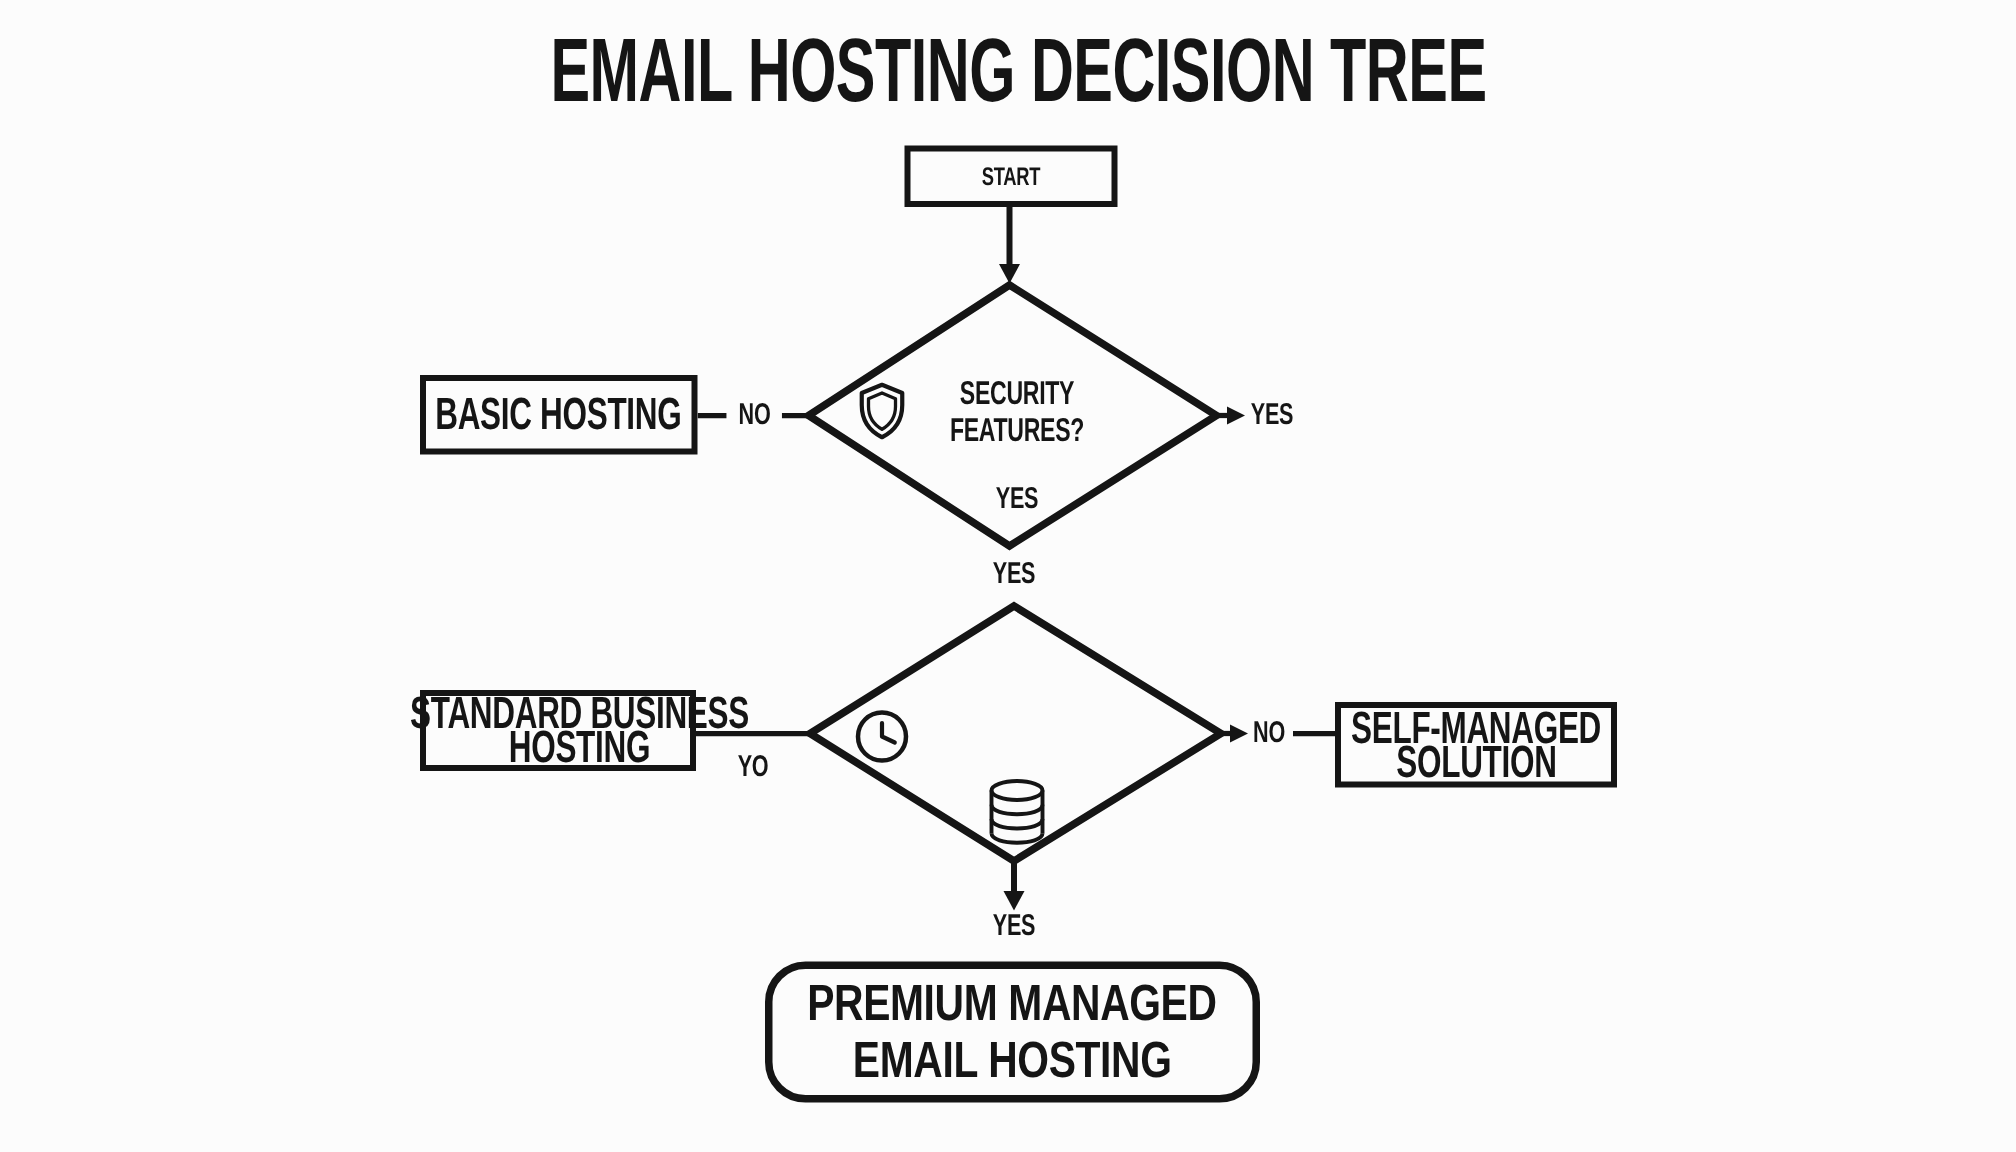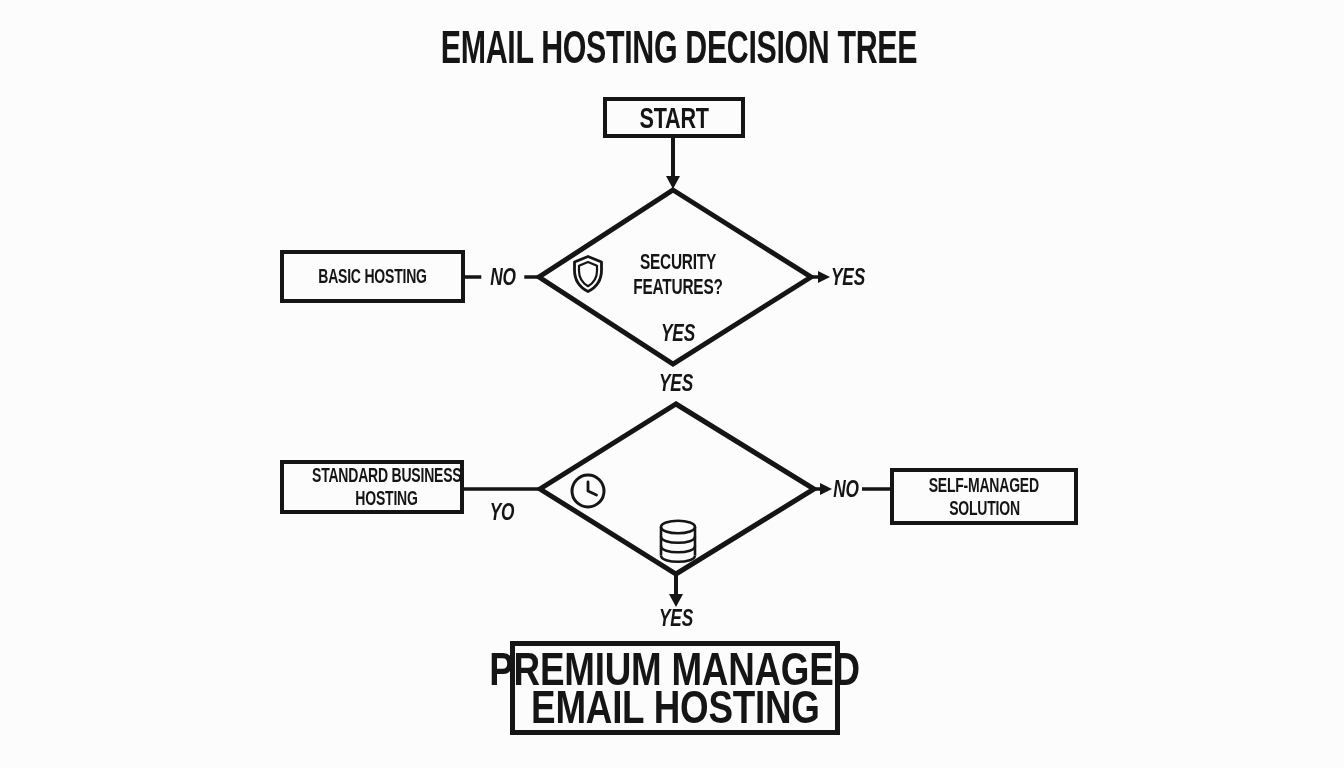--- a/index.html
+++ b/index.html
@@ -8,42 +8,42 @@
     background:#fcfcfc; overflow:hidden;
     font-family:"Liberation Sans", sans-serif;
     color:#151515;
   }
   svg.layer { position:absolute; left:0; top:0; z-index:1; }
 
   .node {
     position:absolute; box-sizing:border-box; z-index:2;
     border:4px solid #151515; background:#fcfcfc;
     display:flex; flex-direction:column; align-items:center; justify-content:center;
-    text-align:center; font-weight:700; line-height:23px; font-size:20px;
+    text-align:center; font-weight:700; line-height:23px; font-size:30px;
     letter-spacing:-0.3px;
   }
-  .node-premium { border-width:5px; font-size:46px; line-height:38px; }
+  .node-premium { border-width:5px; font-size:34px; line-height:38px;border-radius:27px; }
 
   .ctr {
     position:absolute; z-index:2; transform:translate(-50%,-50%);
     text-align:center; font-weight:700; white-space:nowrap;
     letter-spacing:-0.3px;
   }
   .mask { background:#fcfcfc; padding:0 4px; }
 
   .cx { display:block; white-space:nowrap; }
   .sx66 { transform:scaleX(0.66); }
   .sx70 { transform:scaleX(0.70); }
   .sx72 { transform:scaleX(0.72); }
   .sx80 { transform:scaleX(0.80); }
 
-  .title { font-size:46px; letter-spacing:-0.5px; }
+  .title { font-size:60px; letter-spacing:-0.5px; }
   .dtext { font-size:22px; line-height:25px; }
-  .elabel { font-size:24px;font-style:italic; }
-  .startlabel { font-size:30px; }
+  .elabel { font-size:20px; }
+  .startlabel { font-size:17px; }
 </style>
 </head>
 <body>
 
 <div class="canvas">
 
   <svg class="layer" width="1344" height="768" viewBox="0 0 1344 768">
 
     <g>
       <line x1="673" y1="138" x2="673" y2="177" stroke="#151515" stroke-width="4"></line>

